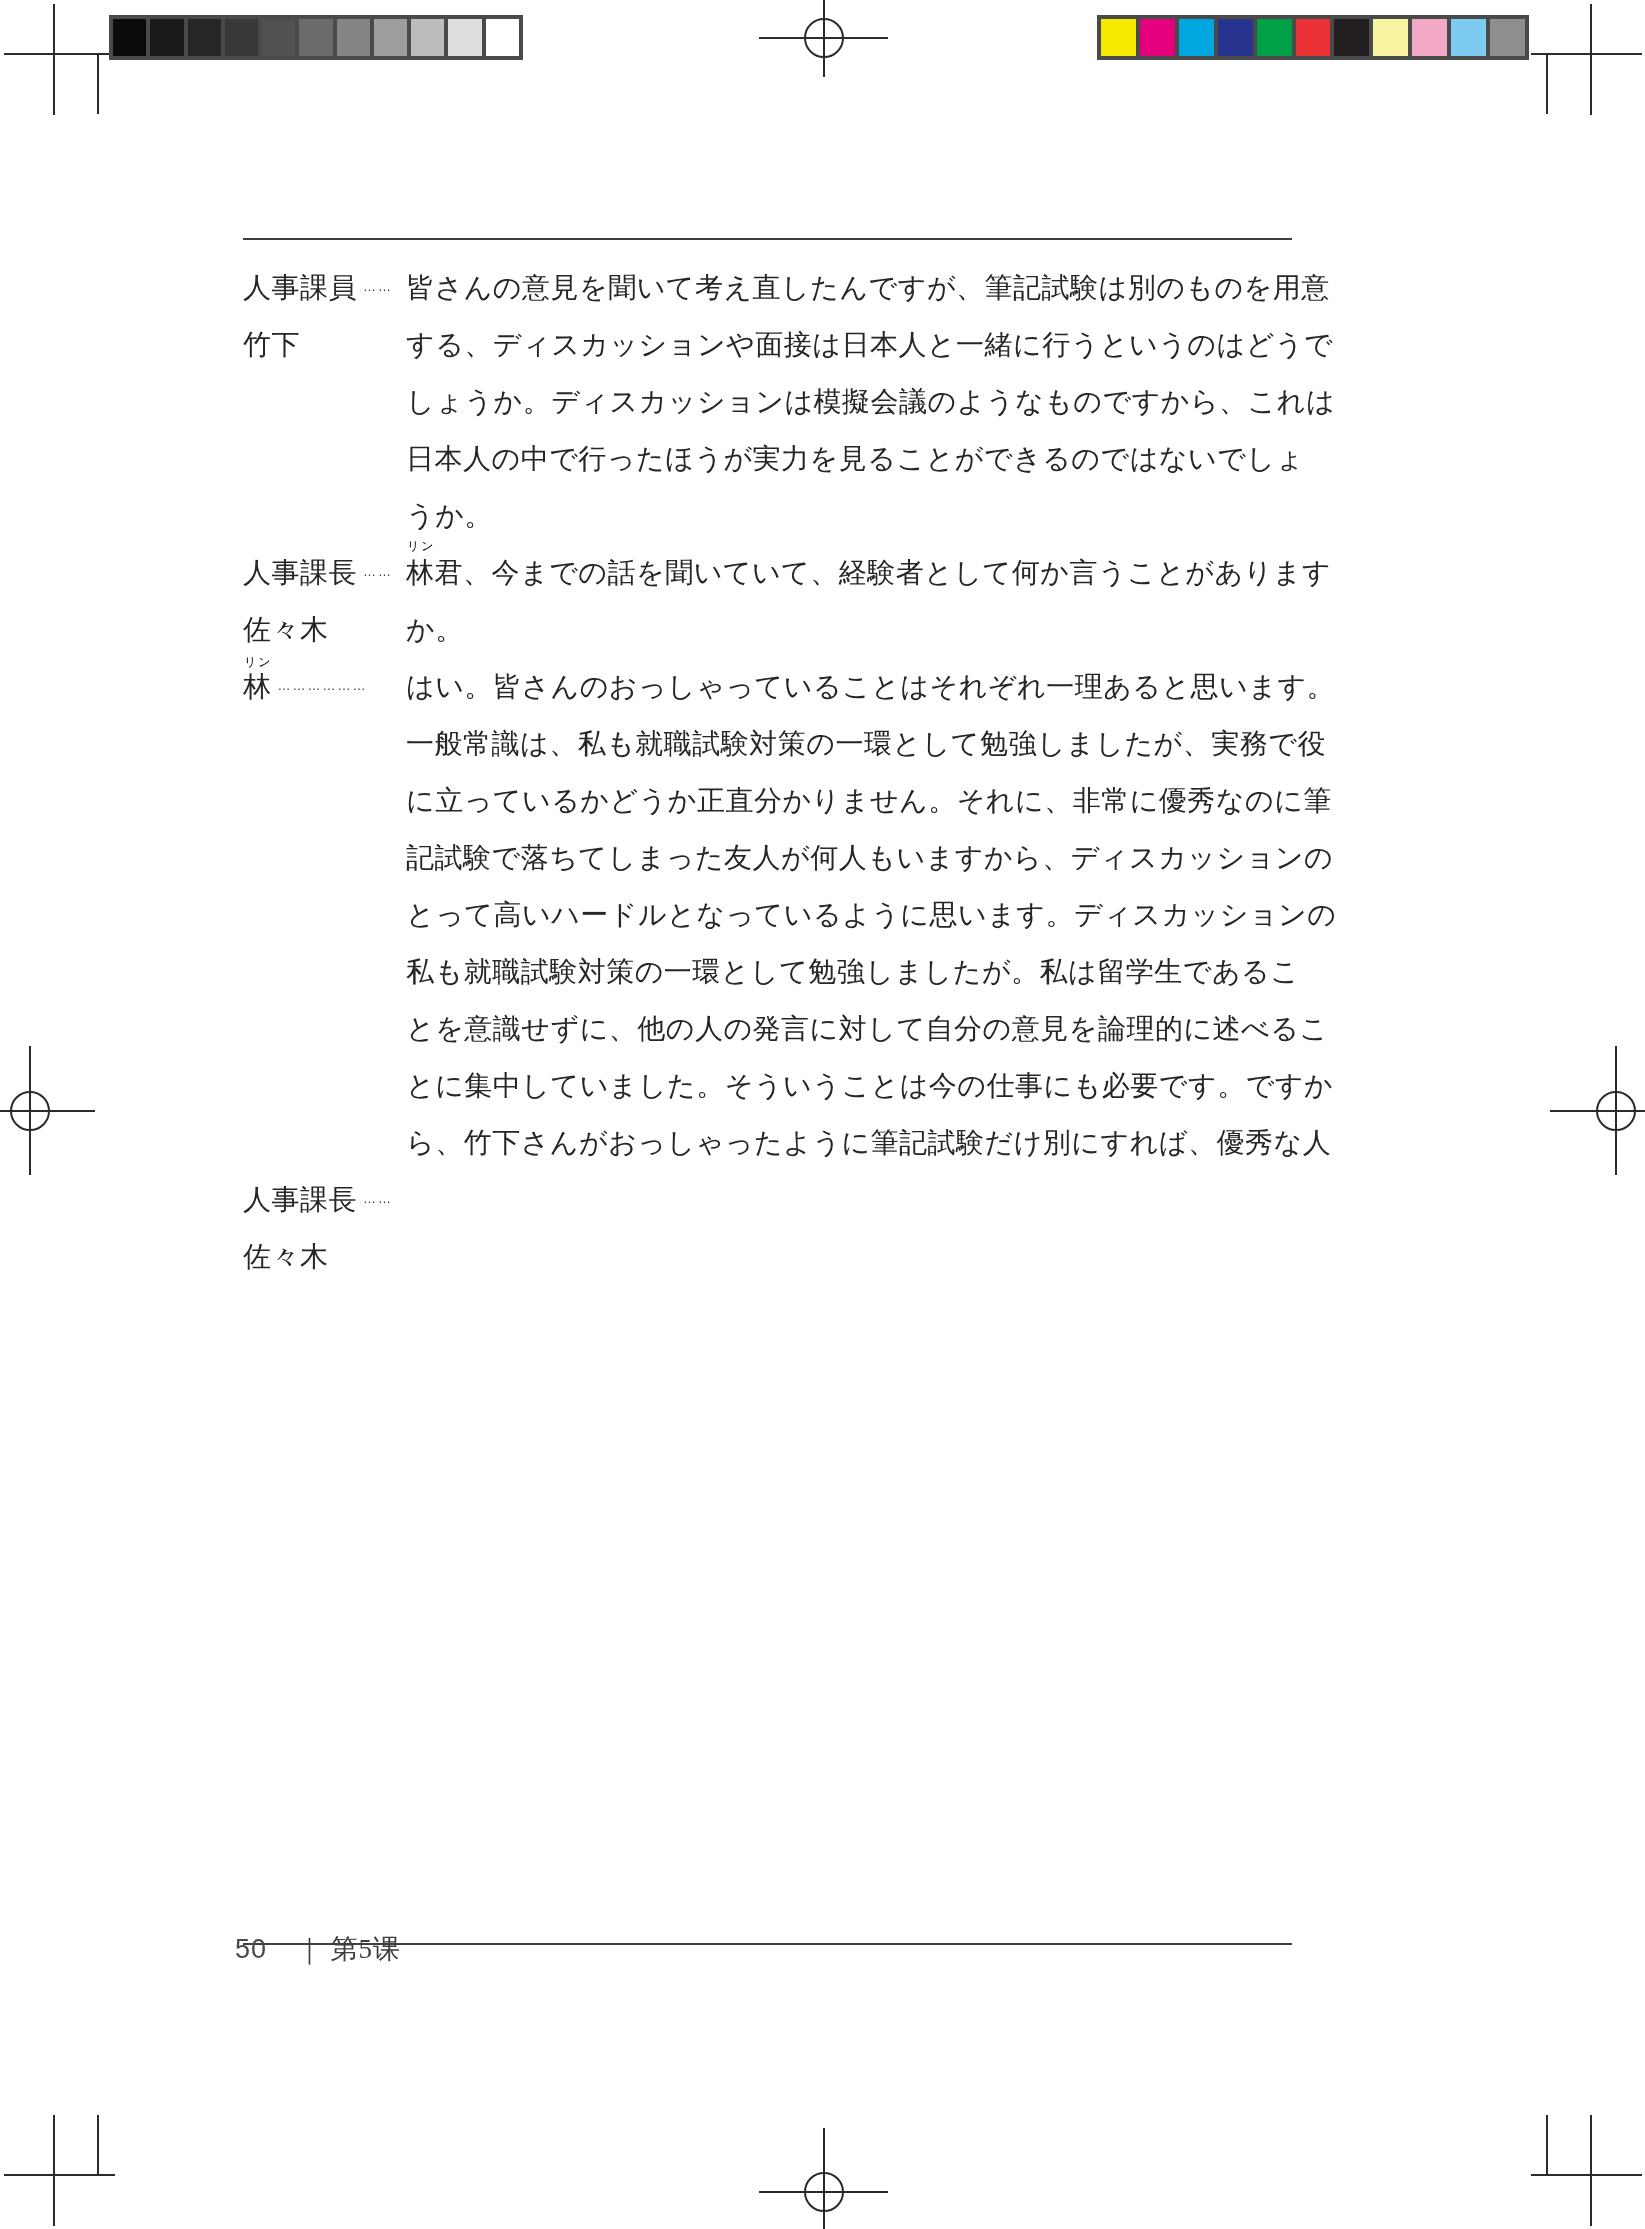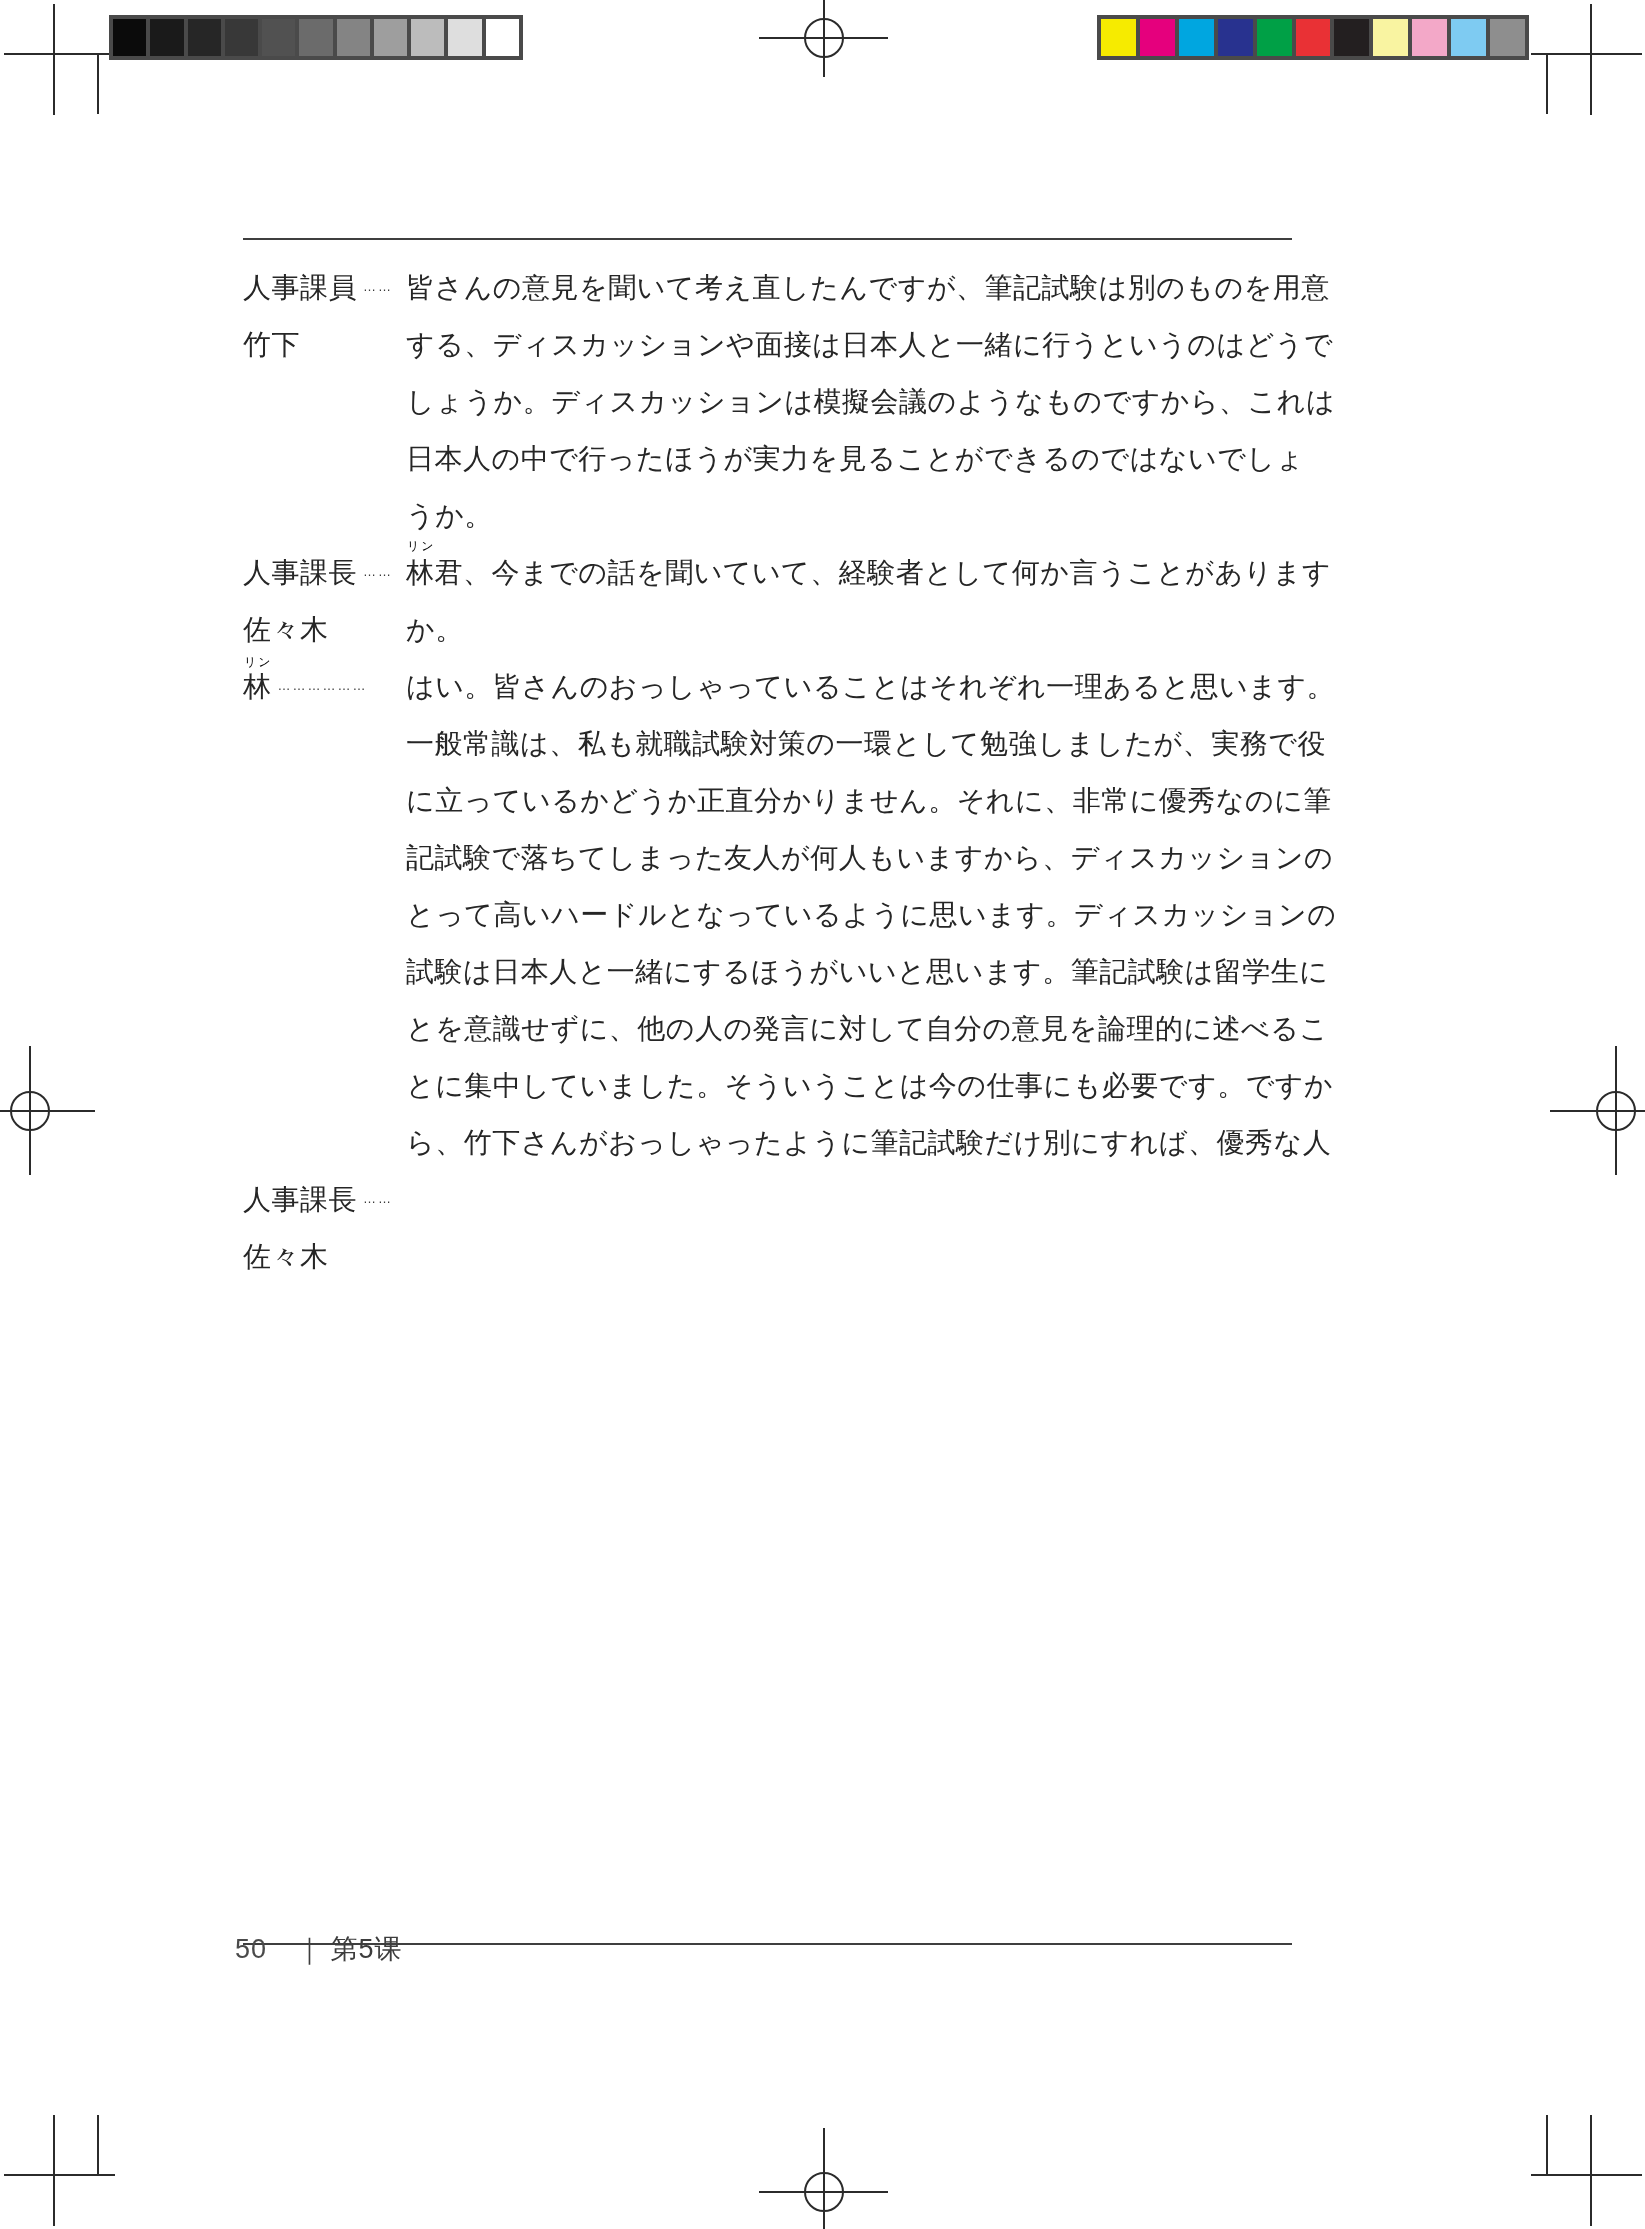--- a/index.html
+++ b/index.html
@@ -47,21 +47,21 @@
     color:#000000;left:1px;top:-3px;white-space:nowrap;
   }
   .furigana.over-text{top:-5px;}
   
   .footer{
     position:absolute;left:235px;top:1932px;height:34px;line-height:34px;
     font-size:27px;color:#3d3d3d;display:flex;align-items:baseline;
   }
   .footer .pagenum{color:#4a4a4a;letter-spacing:1px;}
   .footer .sep{margin-left:29px;color:#3d3d3d;}
-  .footer .chapter{margin-left:8px;letter-spacing:1px;}
+  .footer .chapter{margin-left:8px;letter-spacing:1px;font-family:Liberation Serif, serif;}
 </style>
 </head>
 <body>
 
 <div class="page">
 
   <div class="mark-line" style="left:53px;top:4px;width:2px;height:111px;"></div>
   <div class="mark-line" style="left:4px;top:53px;width:111px;height:2px;"></div>
   <div class="mark-line" style="left:97px;top:53px;width:2px;height:61px;"></div>
 
@@ -163,21 +163,21 @@
           <span class="furigana">リン</span>
           <span>林</span><span class="leader">………………</span>
         </div>
       </div>
       <div class="text-col">
         <div class="t-line">はい。皆さんのおっしゃっていることはそれぞれ一理あると思います。</div>
         <div class="t-line">一般常識は、私も就職試験対策の一環として勉強しましたが、実務で役</div>
         <div class="t-line">に立っているかどうか正直分かりません。それに、非常に優秀なのに筆</div>
         <div class="t-line">記試験で落ちてしまった友人が何人もいますから、ディスカッションの</div>
         <div class="t-line">とって高いハードルとなっているように思います。ディスカッションの</div>
-        <div class="t-line">試験は日本人と一緒にするほうがいいと思います。筆記試験は留学生に</div>
+        <div class="t-line">私も就職試験対策の一環として勉強しましたが。私は留学生であるこ</div>
         <div class="t-line">とを意識せずに、他の人の発言に対して自分の意見を論理的に述べるこ</div>
         <div class="t-line">とに集中していました。そういうことは今の仕事にも必要です。ですか</div>
         <div class="t-line">ら、竹下さんがおっしゃったように筆記試験だけ別にすれば、優秀な人</div>
       </div>
     </div>
 
     <div class="block">
       <div class="speaker-col">
         <div class="s-line">
           <span>人事課長</span><span class="leader">……</span>

